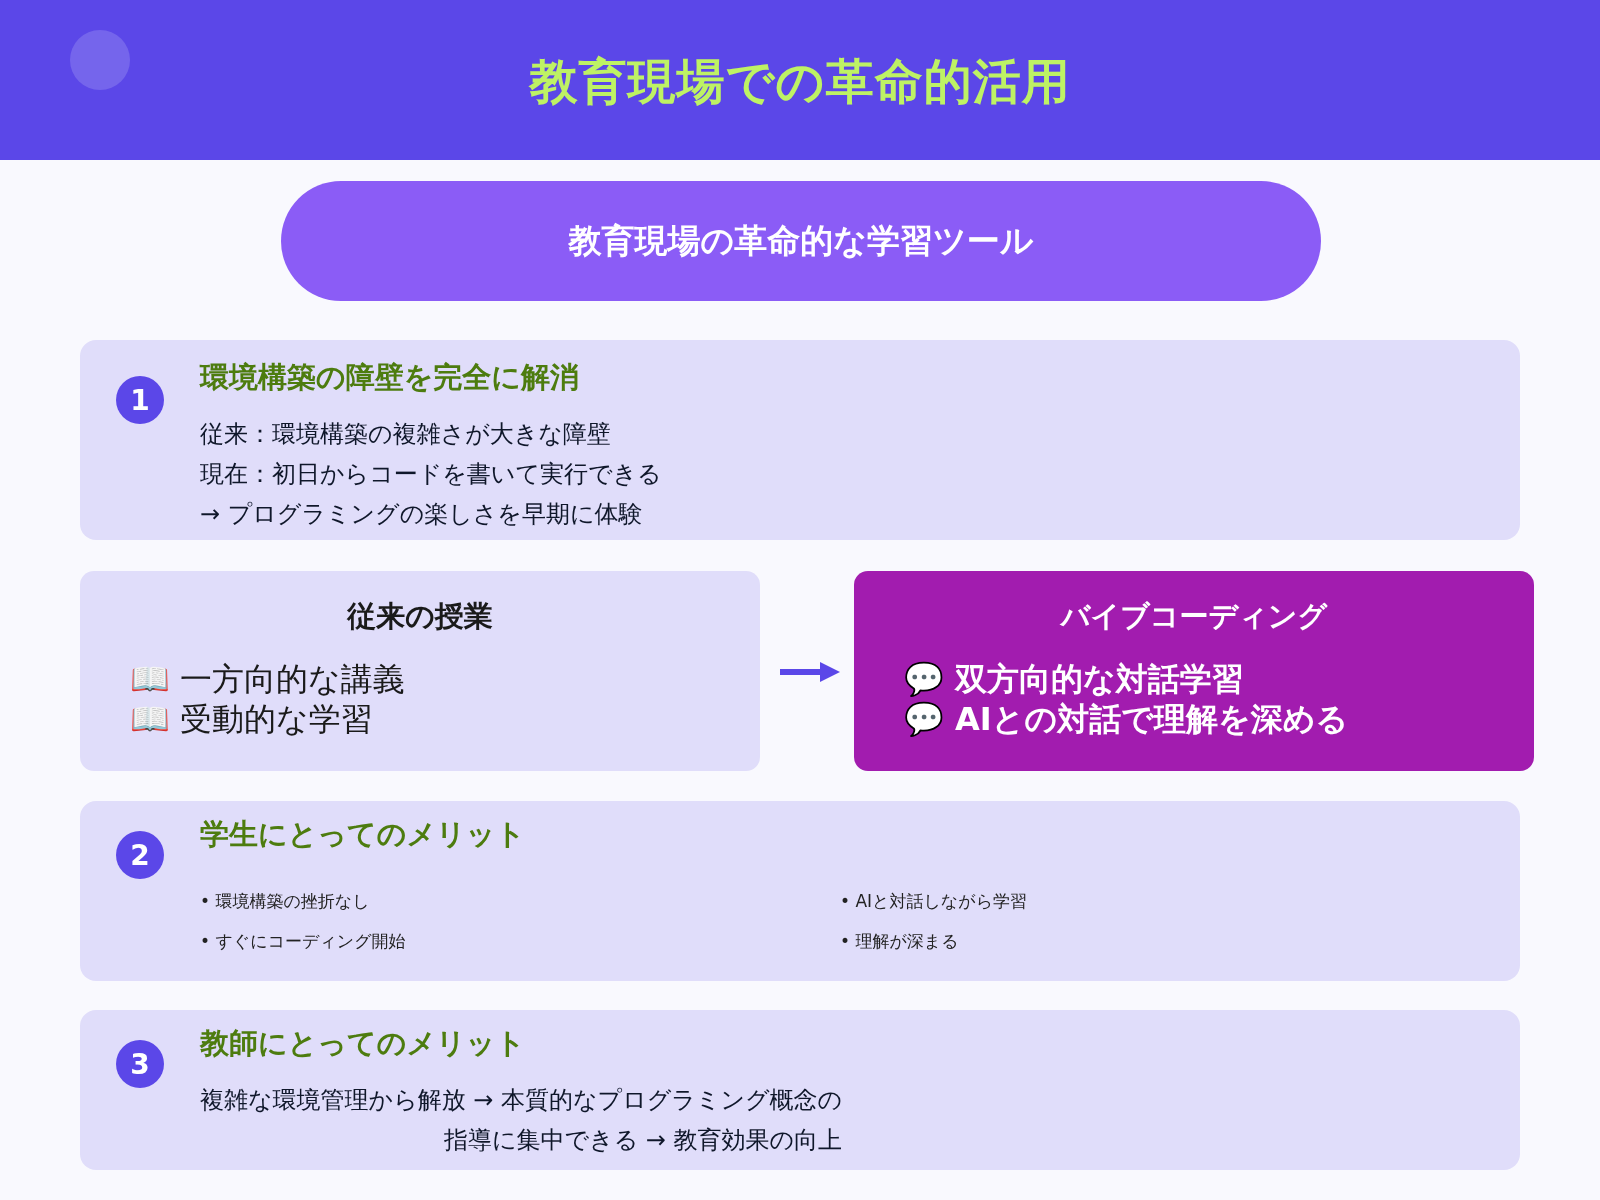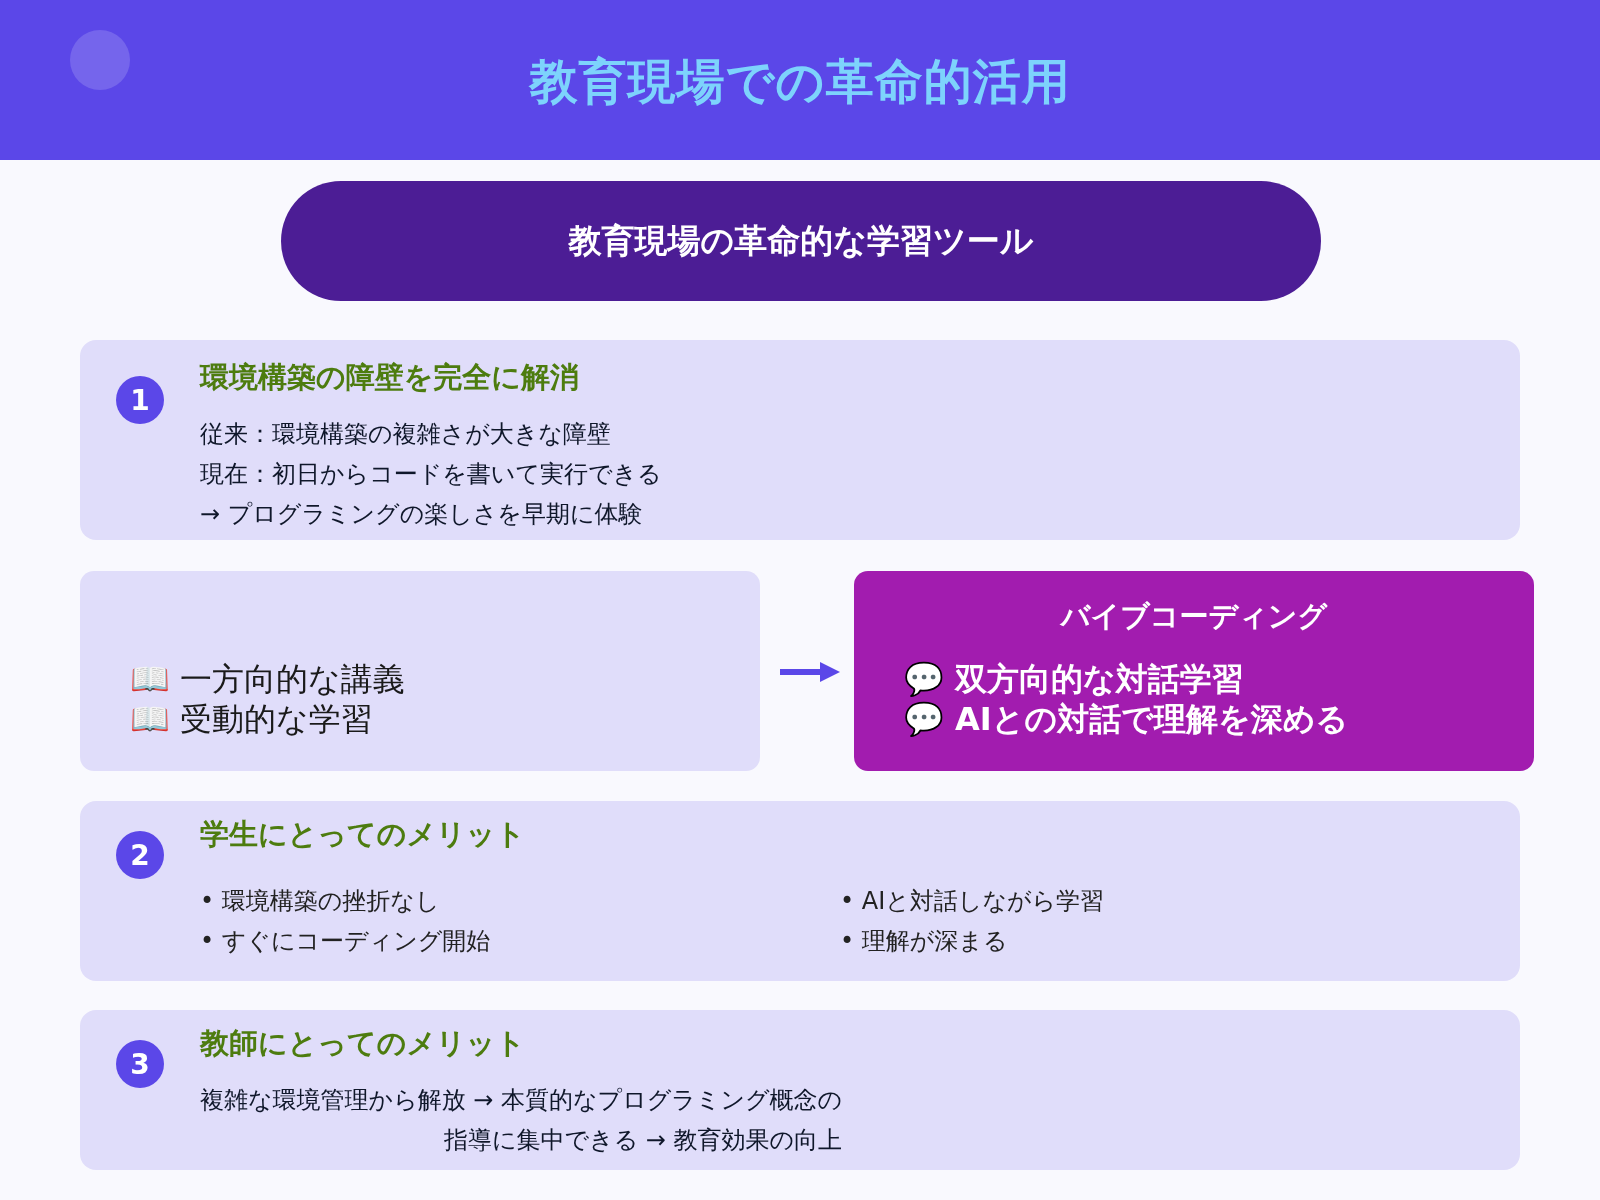--- a/index.html
+++ b/index.html
@@ -1,32 +1,32 @@
 <!DOCTYPE html>
 <html><head>
 <meta charset="utf-8">
 <style>
   html, body { margin:0; padding:0; }
   body { width:1600px; height:1200px; background:#f9f9fe; font-family:"DejaVu Sans","Liberation Sans",sans-serif; color:#1a1a1a; position:relative; overflow:hidden; }
   .header { position:absolute; left:0; top:0; width:1600px; height:160px; background:#5b47e8; }
   .header .circle { position:absolute; left:70px; top:30px; width:60px; height:60px; border-radius:50%; background:#7565ec; }
-  .header h1 { margin:0; position:absolute; left:0; right:0; top:50px; text-align:center; color:#7dd3fc; font-size:48px; font-weight:bold; letter-spacing:1px; }
-  .pill { position:absolute; left:281px; top:181px; width:1040px; height:120px; border-radius:60px; background:#4c1d95; color:#fff; display:flex; align-items:center; justify-content:center; font-size:33px; font-weight:bold; }
+  .header h1 { margin:0; position:absolute; left:0; right:0; top:50px; text-align:center; color:#bef264; font-size:48px; font-weight:bold; letter-spacing:1px; }
+  .pill { position:absolute; left:281px; top:181px; width:1040px; height:120px; border-radius:60px; background:#8b5cf6; color:#fff; display:flex; align-items:center; justify-content:center; font-size:33px; font-weight:bold; }
   .card { position:absolute; left:80px; width:1440px; background:#e0ddfa; border-radius:16px; }
   .badge { position:absolute; left:36px; width:48px; height:48px; border-radius:50%; background:#5b47e8; color:#fff; font-weight:bold; font-size:28px; display:flex; align-items:center; justify-content:center; }
   .card h2 { position:absolute; left:120px; margin:0; font-size:29px; font-weight:bold; color:#4d7c0f; }
   .lines { position:absolute; left:120px; font-size:24px; line-height:40px; color:#0f172a; }
   .half { position:absolute; top:571px; width:680px; height:200px; border-radius:14px; }
   .half.left { left:80px; background:#e0ddfa; }
   .half.right { left:854px; background:#a21caf; color:#fff; }
   .half h3 { margin:0; position:absolute; top:26px; left:0; right:0; text-align:center; font-size:29px; font-weight:bold; }
   .half ul { list-style:none; margin:10px; padding:0; position:absolute; top:78px; left:40px; font-size:32px; line-height:40px; }
   .half.right ul { font-weight:bold; }
   .arrow { position:absolute; left:780px; top:662px; width:60px; height:20px; }
-  .cols { position:absolute; left:120px; top:80px; width:1280px; display:flex; font-size:24px; line-height:40px; color:#222; }
+  .cols { position:absolute; left:120px; top:80px; width:1280px; display:flex; font-size:17px; line-height:40px; color:#222; }
   .cols ul { list-style:none; margin:0; padding:0; width:640px; }
 </style>
 </head>
 <body>
 
 <div class="header">
   <div class="circle"></div>
   <h1>教育現場での革命的活用</h1>
 </div>
 
@@ -36,20 +36,21 @@
   <div class="badge" style="top:36px;">1</div>
   <h2 style="top:18px;">環境構築の障壁を完全に解消</h2>
   <div class="lines" style="top:74px;">
     <div>従来：環境構築の複雑さが大きな障壁</div>
     <div>現在：初日からコードを書いて実行できる</div>
     <div>→ プログラミングの楽しさを早期に体験</div>
   </div>
 </div>
 
 <div class="half left">
+  <h3>従来の授業</h3>
   <ul>
     <li>📖 一方向的な講義</li>
     <li>📖 受動的な学習</li>
   </ul>
 </div>
 
 <svg class="arrow" viewBox="0 0 60 20">
   <rect x="0" y="7" width="44" height="6" fill="#5b47e8"></rect>
   <polygon points="40,0 60,10 40,20" fill="#5b47e8"></polygon>
 </svg>

